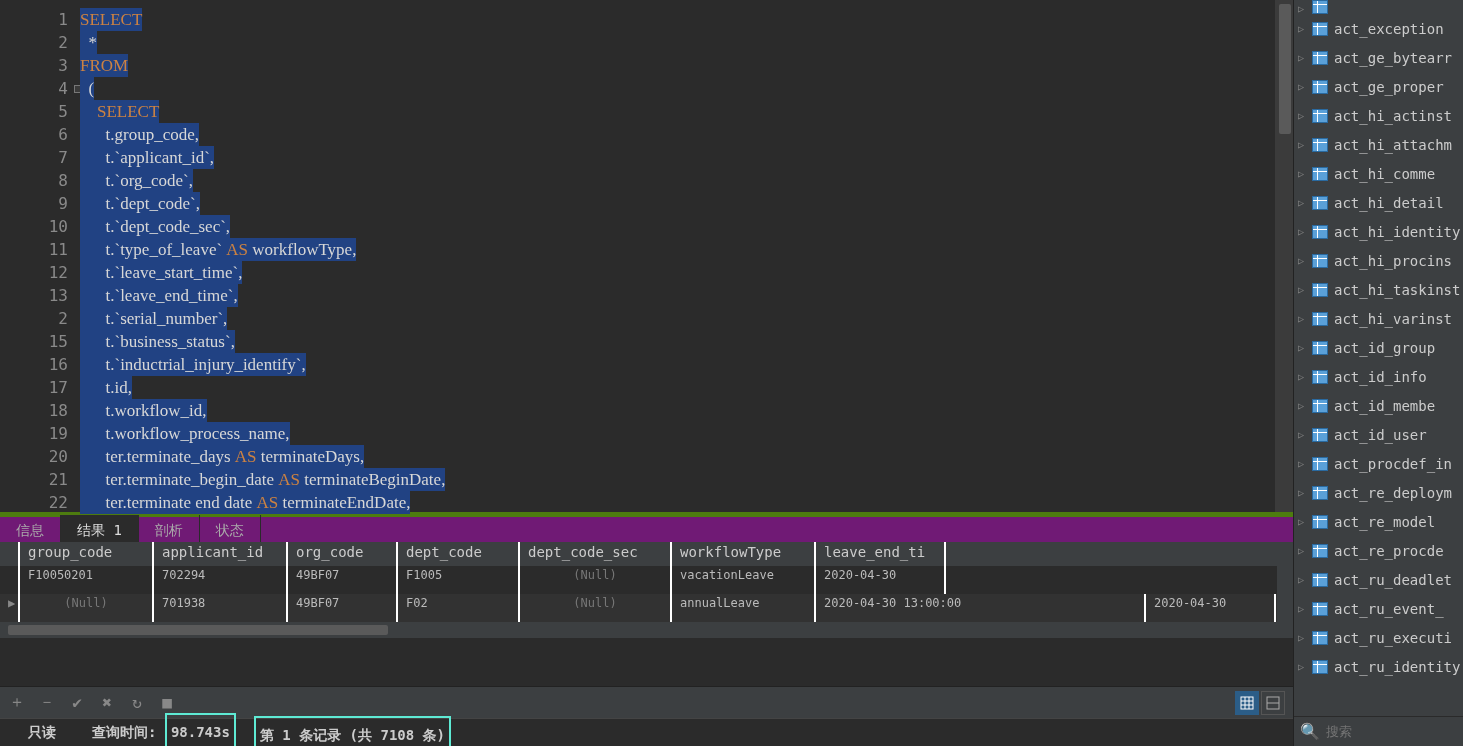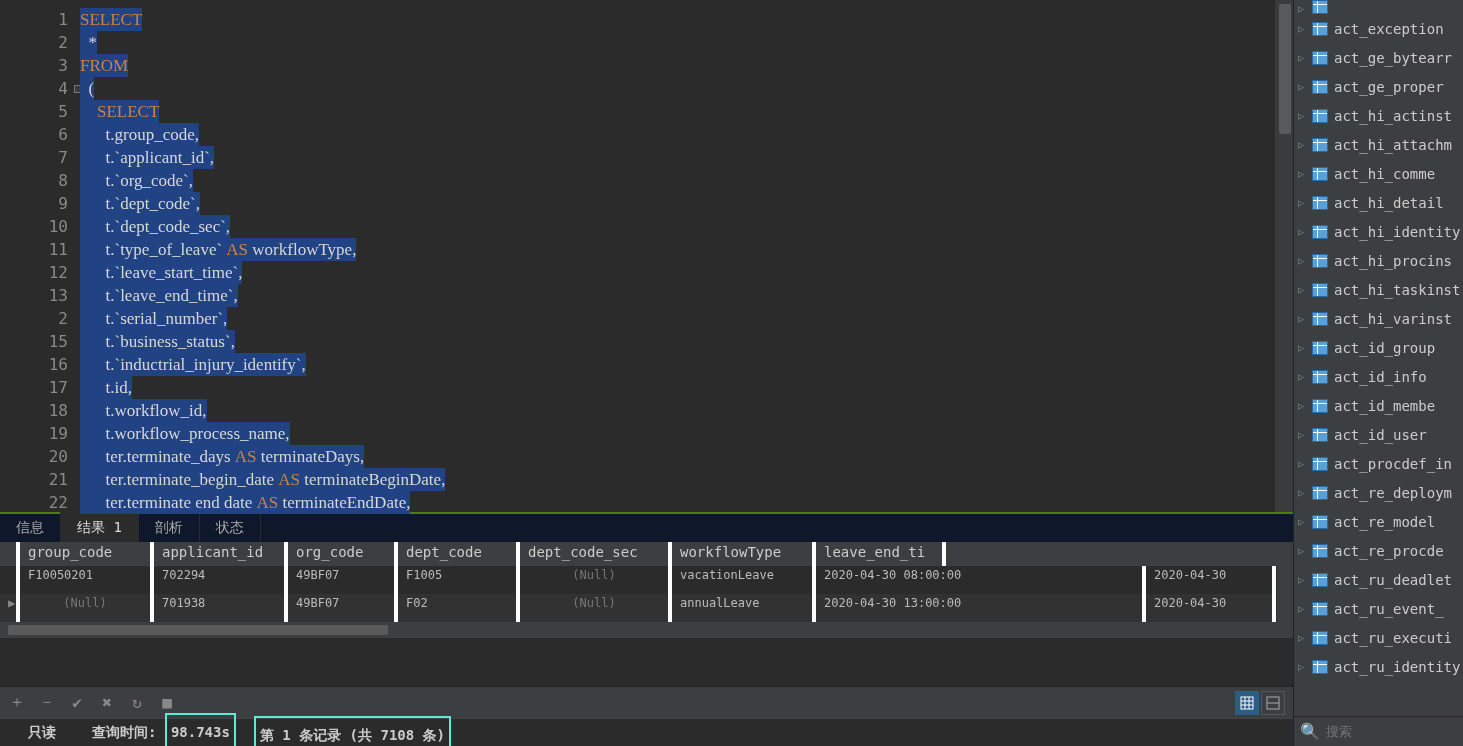--- a/index.html
+++ b/index.html
@@ -17,26 +17,26 @@
 .gutter { width: 80px; background: #2b2b2b; padding-top: 8px; }
 .gutter-line { height: 23px; line-height: 23px; text-align: right; padding-right: 12px; color: #8a8a8a; font-size: 16px; font-family: Consolas, monospace; position: relative; }
 .fold-mark { position: absolute; right: -2px; top: 8px; width: 8px; height: 8px; border: 1px solid #777; background: #3a3a3a; font-size: 7px; }
 .code-area { flex: 1; padding-top: 8px; font-family: Liberation Serif, serif; font-size: 17px; line-height: 23px; white-space: pre; position: relative; }
 .code-line { height: 23px; }
 .hl-sel { background: #214283; display: inline-block; }
 .kw { color: #cc8242; }
 .plain { color: #d7d7d7; }
 .scroll-v { position: absolute; right: 0; top: 0; width: 18px; height: 100%; background: #3b3b3b; }
 .scroll-thumb { position: absolute; right: 2px; top: 4px; width: 12px; height: 130px; background: #5a5a5a; border-radius: 2px; }
-.tabs-row { height: 30px; background: #0f172a; display: flex; align-items: flex-end; border-top: 2px solid #4d7c0f; }
+.tabs-row { height: 30px; background: #701a75; display: flex; align-items: center; border-top: 5px solid #4d7c0f; }
 .tab { padding: 0 16px; line-height: 30px; font-size: 14px; color: #aaa; cursor: pointer; border-right: 1px solid #2a2a2a; }
 .tab.active { background: #2b2b2b; color: #ddd; }
 .grid-wrap { flex: 1; background: #2b2b2b; overflow: hidden; display: flex; flex-direction: column; }
 .grid-header { display: flex; height: 24px; background: #3c3f41; font-size: 14px; color: #ccc; }
-.grid-cell-h, .grid-cell { padding: 2px 8px; border-right: 4px solid #ffffff; overflow: hidden; white-space: nowrap; }
+.grid-cell-h, .grid-cell { padding: 2px 8px; border-right: 2px solid #ffffff; overflow: hidden; white-space: nowrap; }
 .grid-row { display: flex; height: 28px; font-size: 12px; }
 .grid-row:nth-child(odd) { background: #2b2b2b; }
 .grid-row:nth-child(even) { background: #323232; }
 .row-marker { width: 20px; text-align: center; color: #888; }
 .null-cell { color: #777; text-align: center; }
 .grid-scroll-h { height: 16px; background: #3c3f41; position: relative; }
 .grid-scroll-h::after { content: ''; position: absolute; left: 8px; top: 3px; width: 380px; height: 10px; background: #5a5a5a; border-radius: 2px; }
 .toolbar-bottom { height: 32px; background: #3c3f41; display: flex; align-items: center; padding: 0 8px; gap: 12px; border-top: 1px solid #222; }
 .tb-icon { width: 18px; height: 18px; display: flex; align-items: center; justify-content: center; color: #888; font-size: 16px; cursor: pointer; }
 .view-toggle { margin-left: auto; display: flex; gap: 2px; }
@@ -114,21 +114,20 @@
       </div>
     <div class="grid-body" id="gbody">
       <div class="grid-row">
           <div class="grid-cell row-marker c0"></div>
           <div class="grid-cell c1">F10050201</div>
           <div class="grid-cell c2">702294</div>
           <div class="grid-cell c3">49BF07</div>
           <div class="grid-cell c4">F1005</div>
           <div class="grid-cell c5 null-cell">(Null)</div>
           <div class="grid-cell c6">vacationLeave</div>
-          <div class="grid-cell c7">2020-04-30 08:00:00</div>
           <div class="grid-cell c8">2020-04-30</div>
         </div>
         <div class="grid-row">
           <div class="grid-cell row-marker c0">▶</div>
           <div class="grid-cell c1 null-cell">(Null)</div>
           <div class="grid-cell c2">701938</div>
           <div class="grid-cell c3">49BF07</div>
           <div class="grid-cell c4">F02</div>
           <div class="grid-cell c5 null-cell">(Null)</div>
           <div class="grid-cell c6">annualLeave</div>

